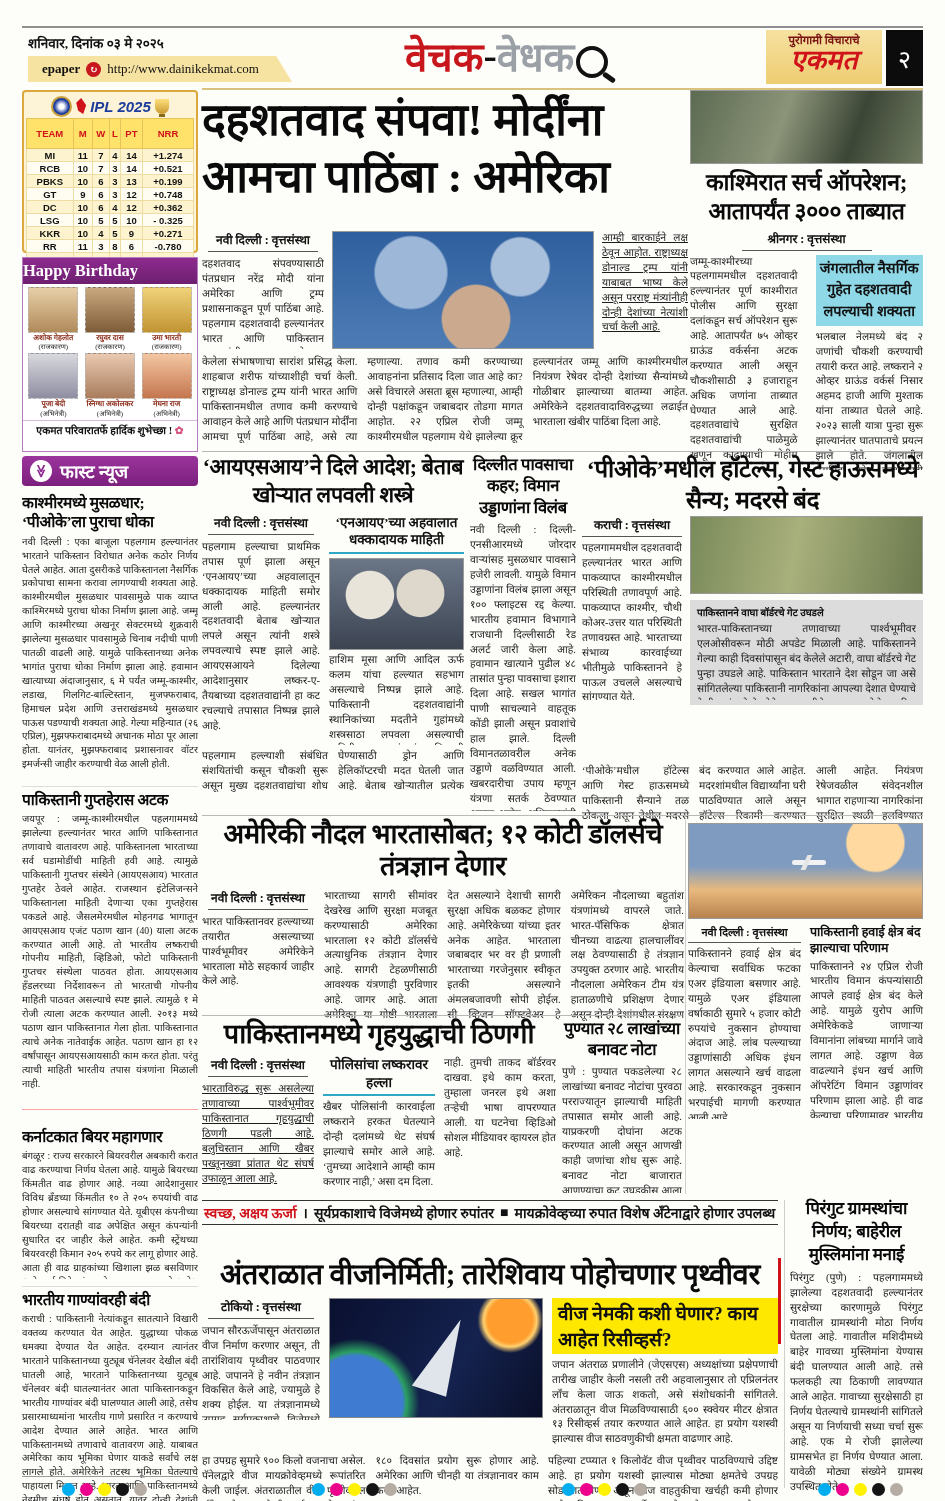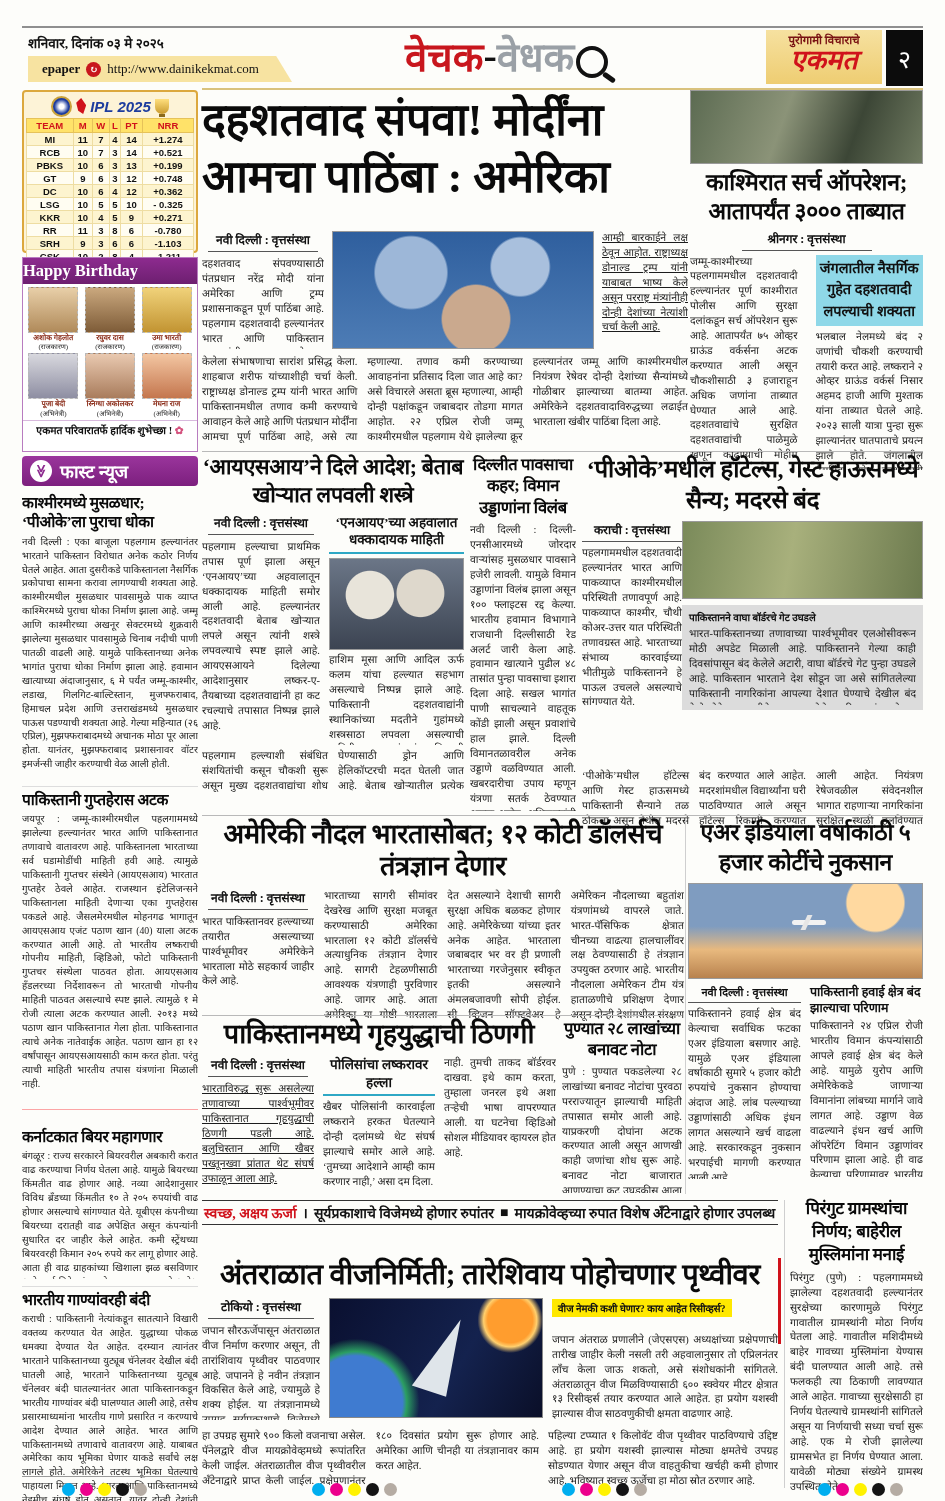--- a/index.html
+++ b/index.html
@@ -37,21 +37,21 @@
   
   #ipl{left:22px;top:90px;width:176px;height:163px;background:#fdf3d7;border:2px solid #dca83e;
        border-radius:4px;padding:2px;box-sizing:border-box;font-family:"Liberation Sans",sans-serif;}
   #ipl-title{display:flex;align-items:center;justify-content:center;gap:4px;height:24px;}
   .bcci{width:17px;height:17px;border-radius:50%;background:radial-gradient(#fff 20%,#1d3c9e 60%);border:2px solid #caa23a;}
   .batsman{width:10px;height:16px;background:#d0121b;clip-path:polygon(50% 0,100% 45%,70% 100%,20% 80%,0 30%);}
   .trophy{width:14px;height:15px;background:linear-gradient(#ffdf7e,#c99a2e);border-radius:0 0 7px 7px;position:relative;}
   .trophy:after{content:"";position:absolute;left:4px;bottom:-3px;width:6px;height:3px;background:#8a6a1d;}
   #ipl-name{color:#1d3c9e;font-weight:800;font-size:15px;font-style:italic;}
   #ipl table{width:100%;border-collapse:collapse;font-size:9.5px;font-weight:bold;}
-  #ipl th{background:#ffe269;color:#d0121b;border:1px solid #e6c259;padding:1px 0;font-size:9.5px;}
+  #ipl th{background:#ffe269;color:#d0121b;border:1px solid #e6c259;padding:9px 0;font-size:9.5px;}
   #ipl td{border:1px solid #eedda2;text-align:center;padding:0.5px 0;background:#fffdf2;}
   #ipl tr:nth-child(even) td{background:#fdf4cf;}
   
   #bday{left:22px;top:257px;width:176px;height:195px;border:1px solid #b87cc0;background:#fff;
         box-sizing:border-box;}
   #bday-head{background:linear-gradient(#8d2b8f,#6d1f70);color:#fff;text-align:left;font-size:16.5px;
         font-weight:bold;padding:3px 0;}
   .bd-grid{display:flex;flex-wrap:wrap;justify-content:space-around;padding:3px 2px 0 2px;}
   .bd-cell{width:52px;text-align:center;margin-bottom:2px;}
   .bd-photo{width:48px;height:44px;margin:0 auto;border:1px dashed #b9b9b9;}
@@ -98,21 +98,21 @@
   #nia-photo{height:92px;margin:3px 0;background:
       radial-gradient(circle at 30% 40%,#e8e4da 0 22%,transparent 23%),
       radial-gradient(circle at 68% 38%,#ded8cc 0 22%,transparent 23%),
       linear-gradient(#6b7687,#3c4452);}
   
   #delhi{left:470px;top:454px;width:106px;height:360px;}
   #delhi-head{font-size:16.5px;line-height:1.3;text-align:center;margin-bottom:5px;}
   
   #pok{left:582px;top:454px;width:341px;height:360px;}
   #pok-head{font-size:24px;line-height:1.3;text-align:center;}
-  #pok-row{display:flex;margin-top:5px;}
+  #pok-row{display:flex;gap:8px;}
   #pok-colA{width:100px;}
   #pok-right{flex:1;}
   #madrasa-photo{height:78px;background:
       radial-gradient(circle at 20% 60%,#d9c9a8 0 12%,transparent 13%),
       radial-gradient(circle at 55% 55%,#cbb184 0 12%,transparent 13%),
       linear-gradient(100deg,#7a8a5a,#9aa briefly);
       background:linear-gradient(100deg,#7a8a5a,#a8b07c 45%,#6c7a4e);}
   #waga-box{background:#dcdcdc;padding:5px 7px;margin-top:6px;}
   #waga-head{font-weight:700;font-size:10px;margin-bottom:3px;}
   
@@ -152,22 +152,22 @@
   #space-row{display:flex;gap:9px;margin-top:6px;}
   #space-colA{width:118px;}
   #space-img{width:212px;height:118px;background:
       radial-gradient(circle at 85% 18%,#ff9d2e 0 11%,#ffcf6e 13%,transparent 16%),
       radial-gradient(circle at 12% 88%,#3f7bd0 0 22%,#2b9e62 24%,transparent 30%),
       linear-gradient(120deg,#0a1030,#14224e 60%,#0a0f28);position:relative;border:1px solid #888;}
   #space-img .sail{position:absolute;left:44%;top:14%;width:0;height:0;
       border-left:26px solid transparent;border-right:10px solid transparent;
       border-bottom:78px solid #dfe5ea;transform:rotate(18deg);}
   #space-colC{flex:1;}
-  .qhead{background:#ffe800;font-weight:800;font-size:10px;display:inline-block;
-      padding:2px 6px;margin-bottom:16px;}
+  .qhead{background:#ffe800;font-weight:800;font-size:19px;display:inline-block;
+      padding:2px 6px;margin-bottom:4px;}
   #space-bottom{display:flex;gap:9px;margin-top:6px;}
   #space-bottom>div{flex:1;}
   
   #pirangut{left:790px;top:1198px;width:133px;height:290px;}
   #pirangut:before{content:"";position:absolute;left:-12px;top:60px;width:7px;height:86px;
       border-left:3px solid #d0121b;}
   #pirangut-head{font-size:17px;line-height:1.35;text-align:center;margin-bottom:4px;}
   
   .dotrow{position:absolute;bottom:5px;display:flex;gap:5px;}
   .dot{width:13px;height:13px;border-radius:50%;}
@@ -437,21 +437,20 @@
     <div id="navy-row">
       <div id="navy-colA">
         <div class="byline">नवी दिल्ली : वृत्तसंस्था</div>
         <div class="body" style="height:110px;overflow:hidden;">भारत पाकिस्तानवर हल्ल्याच्या तयारीत असल्याच्या पार्श्वभूमीवर अमेरिकेने भारताला मोठे सहकार्य जाहीर केले आहे.</div>
       </div>
       <div id="navy-rest" class="body cols3" style="height:146px;overflow:hidden;">भारताच्या सागरी सीमांवर देखरेख आणि सुरक्षा मजबूत करण्यासाठी अमेरिका भारताला १२ कोटी डॉलर्सचे अत्याधुनिक तंत्रज्ञान देणार आहे. सागरी टेहळणीसाठी आवश्यक यंत्रणाही पुरविणार आहे. जागर आहे. आता अमेरिका या गोष्टी भारताला देत असल्याने देशाची सागरी सुरक्षा अधिक बळकट होणार आहे. अमेरिकेच्या यांच्या इतर अनेक आहेत. भारताला जबाबदार भर वर ही प्रणाली भारताच्या गरजेनुसार स्वीकृत इतकी असल्याने अंमलबजावणी सोपी होईल. सी व्हिजन सॉफ्टवेअर हे अमेरिकन नौदलाच्या बहुतांश यंत्रणांमध्ये वापरले जाते. भारत-पॅसिफिक क्षेत्रात चीनच्या वाढत्या हालचालींवर लक्ष ठेवण्यासाठी हे तंत्रज्ञान उपयुक्त ठरणार आहे. भारतीय नौदलाला अमेरिकन टीम यंत्र हाताळणीचे प्रशिक्षण देणार असून दोन्ही देशांमधील संरक्षण सहकार्य वाढत असल्याचे हे संकेत मानले जात आहेत.</div>
     </div>
   </div>
 
   <div id="air" class="abs">
-    <div id="air-head" class="headline">एअर इंडियाला वर्षाकाठी ५ हजार कोटींचे नुकसान</div>
     <div id="air-photo" class="photo">
         <span class="plane"></span>
       </div>
     <div id="air-cols">
       <div>
         <div class="byline" style="margin:0 0 4px 0;font-size:11px;">नवी दिल्ली : वृत्तसंस्था</div>
         <div class="body" style="height:172px;overflow:hidden;">पाकिस्तानने हवाई क्षेत्र बंद केल्याचा सर्वाधिक फटका एअर इंडियाला बसणार आहे. यामुळे एअर इंडियाला वर्षाकाठी सुमारे ५ हजार कोटी रुपयांचे नुकसान होण्याचा अंदाज आहे. लांब पल्ल्याच्या उड्डाणांसाठी अधिक इंधन लागत असल्याने खर्च वाढला आहे. सरकारकडून नुकसान भरपाईची मागणी करण्यात आली आहे.</div>
       </div>
       <div>
         <div class="bold-sub">पाकिस्तानी हवाई क्षेत्र बंद झाल्याचा परिणाम</div>

